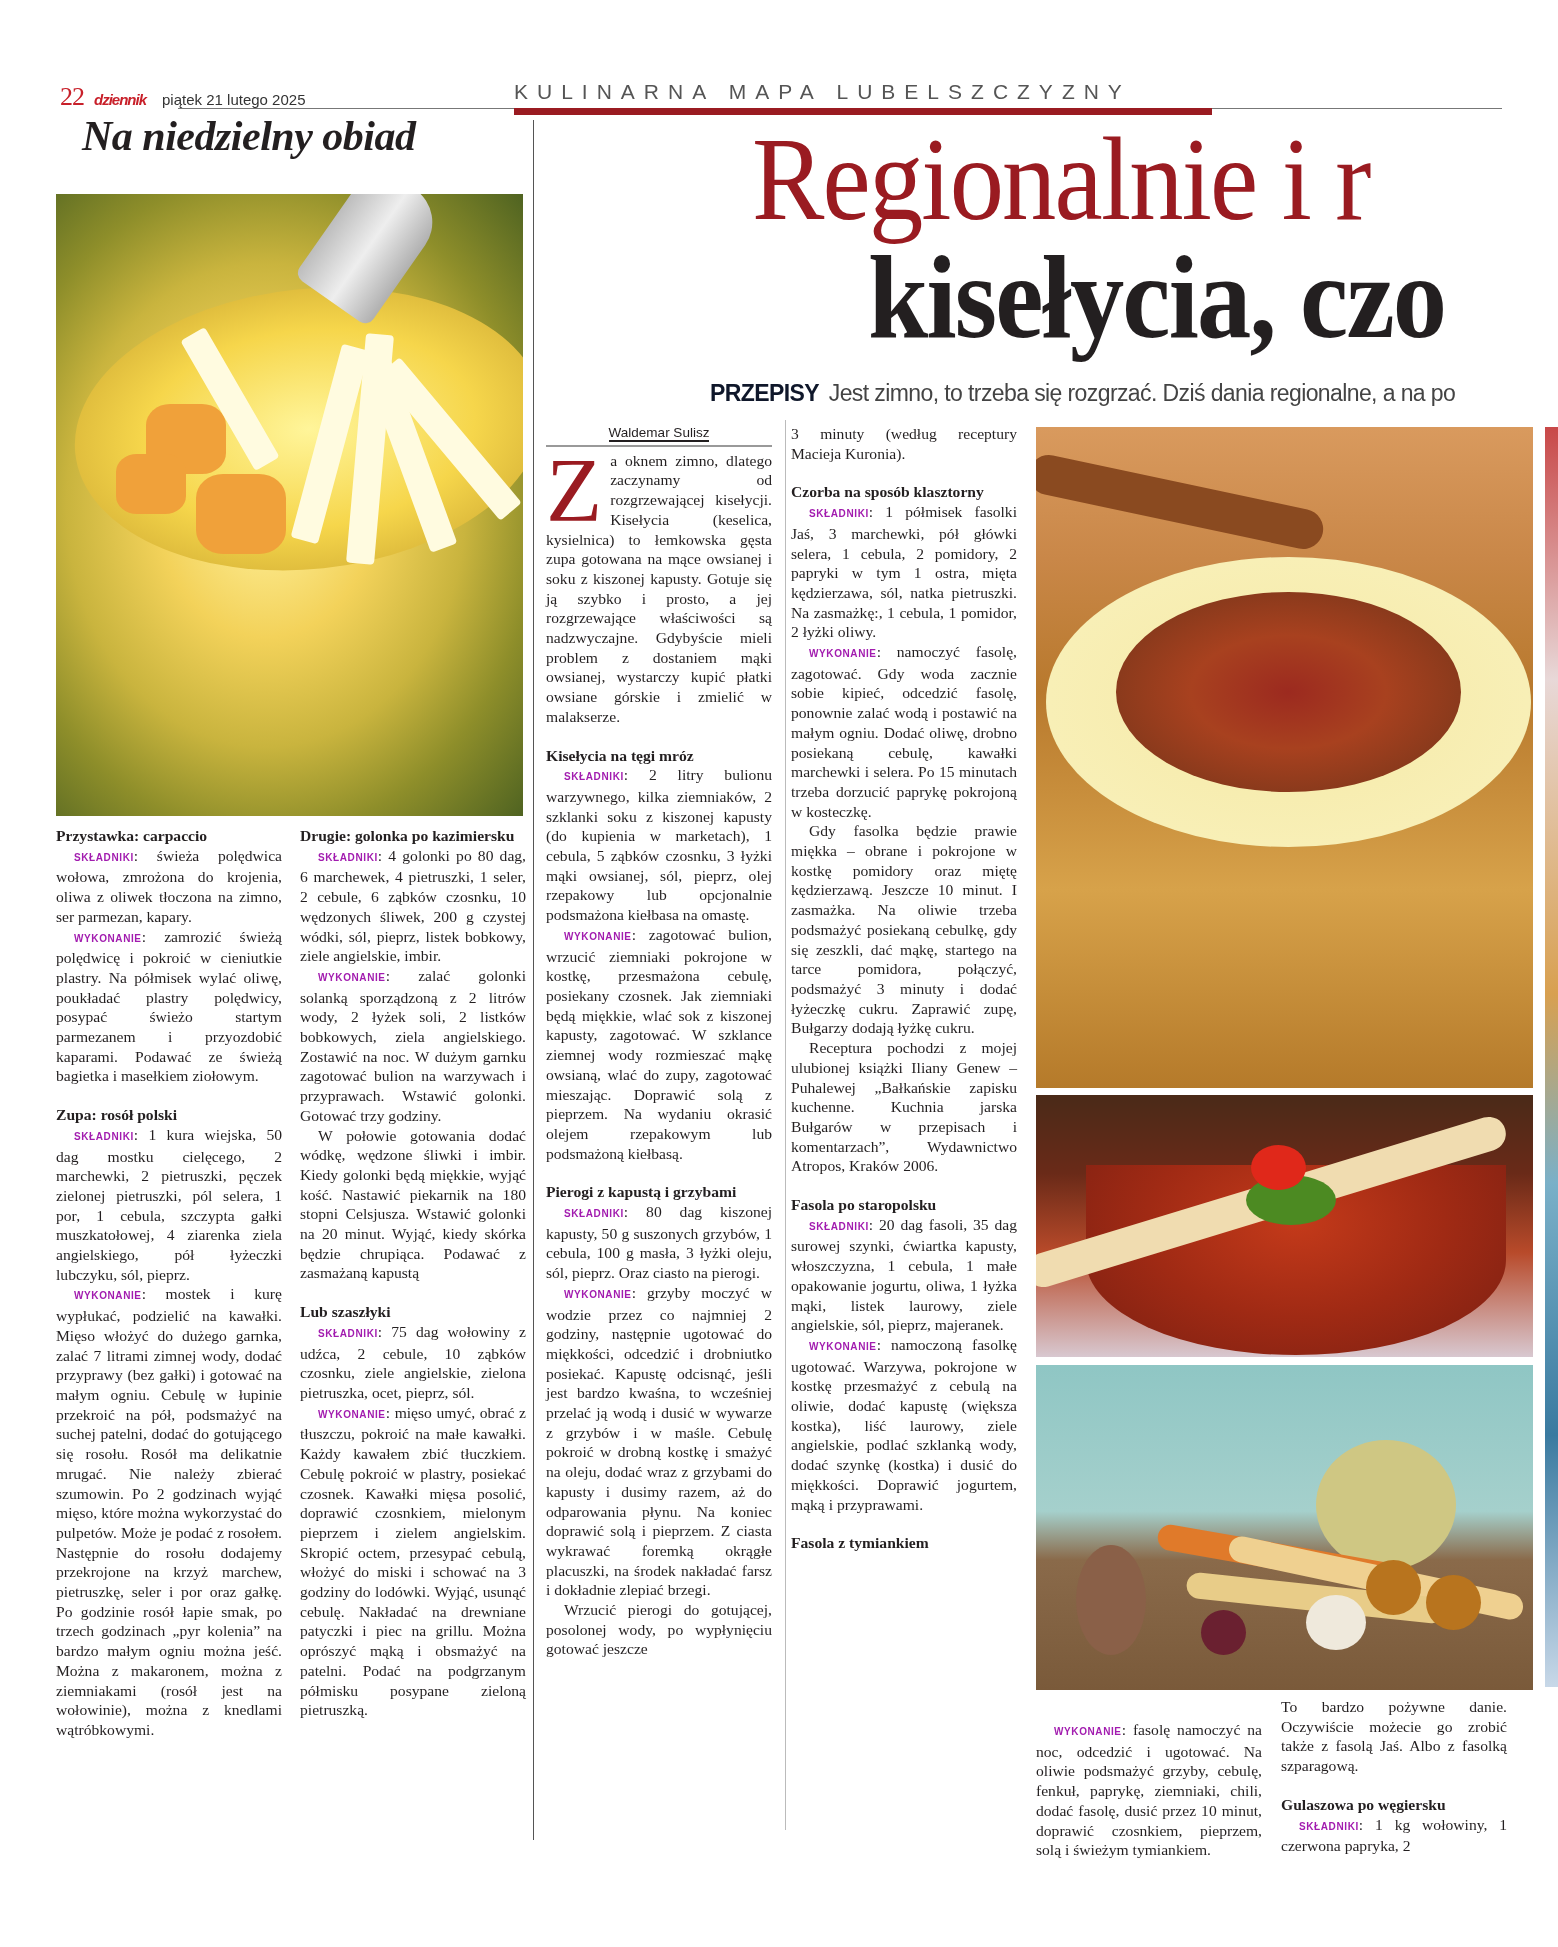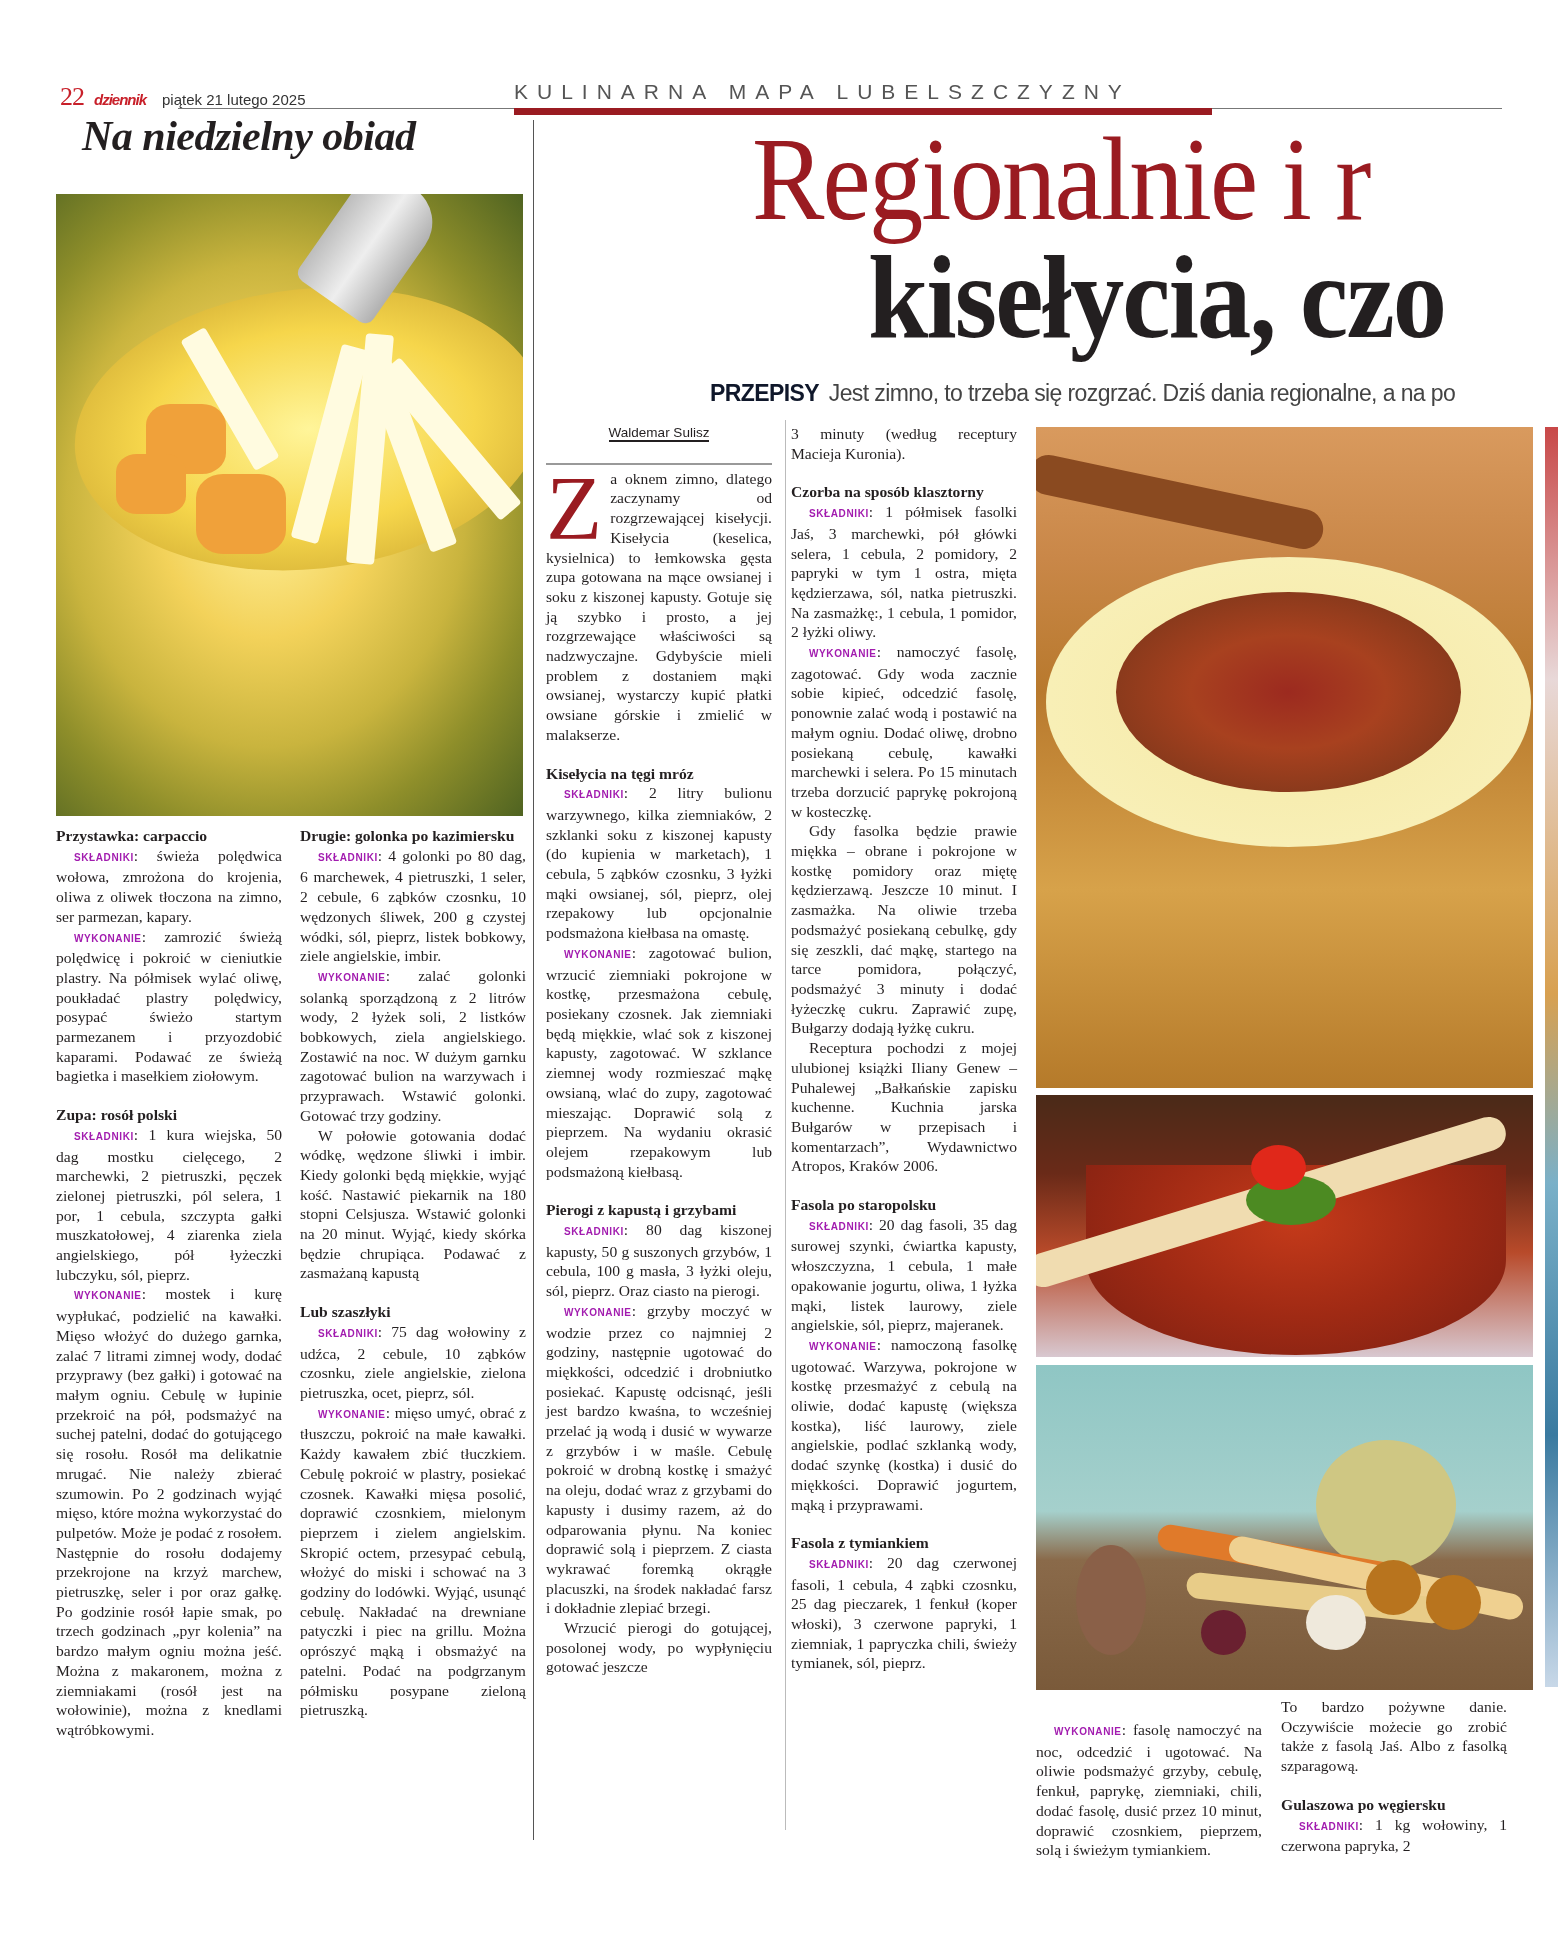--- a/index.html
+++ b/index.html
@@ -39,21 +39,21 @@
   .veg .carrot{position:absolute;height:26px;border-radius:13px;}
   .veg .onion{position:absolute;width:55px;height:55px;border-radius:50%;background:#b8741e;}
   .veg .garlic{position:absolute;width:60px;height:55px;border-radius:50%;background:#efe9dc;}
   .edge-photo{left:1545px;top:427px;width:13px;height:1260px;background:linear-gradient(180deg,#c84848 0%,#e8d8d8 20%,#d8a050 45%,#7ab0c8 60%,#3a7aa0 80%,#c8d8e8 100%);}
   .col{position:absolute;font-family:"Liberation Serif",serif;font-size:15.6px;line-height:19.7px;text-align:justify;hyphens:manual;color:#231f20;}
   .col p{margin:0;text-indent:18px;}
   .col p.noind{text-indent:0;}
   .col h3{font-family:"Liberation Serif",serif;font-size:15.6px;font-weight:bold;margin:0;line-height:19.7px;text-align:left;}
   .col .gap{height:19px;}
   .lbl-s{font-family:"Liberation Sans",sans-serif;font-weight:bold;color:#a21caf;letter-spacing:0.6px;font-size:10px;}
-  .byline{font-family:"Liberation Sans",sans-serif;font-size:13.5px;text-align:center;border-bottom:2px solid #999;padding-bottom:20px;margin-bottom:4px;}
+  .byline{font-family:"Liberation Sans",sans-serif;font-size:13.5px;text-align:center;border-bottom:2px solid #999;padding-bottom:2px;margin-bottom:4px;}
   .byline span{border-bottom:2px solid #231f20;}
   .dropcap{float:left;font-family:"Liberation Serif",serif;font-size:92px;line-height:74px;color:#9a1b21;margin:2px 8px 0 0;}
   .c1{left:56px;top:826px;width:226px;}
   .c2{left:300px;top:826px;width:226px;}
   .c3{left:546px;top:423px;width:226px;}
   .c4{left:791px;top:424px;width:226px;}
   .c5{left:1036px;top:1720px;width:226px;}
   .c6{left:1281px;top:1697px;width:226px;}
 </style>
 </head>
@@ -160,21 +160,20 @@
   <p><span class="lbl-s">SKŁADNIKI</span><span>: 1 półmisek fasolki Jaś, 3 marchewki, pół główki selera, 1 cebula, 2 pomidory, 2 papryki w tym 1 ostra, mięta kędzierzawa, sól, natka pietruszki. Na zasmażkę:, 1 cebula, 1 pomidor, 2 łyżki oliwy.</span></p>
   <p><span class="lbl-s">WYKONANIE</span><span>: namoczyć fasolę, zagotować. Gdy woda zacznie sobie kipieć, odcedzić fasolę, ponownie zalać wodą i postawić na małym ogniu. Dodać oliwę, drobno posiekaną cebulę, kawałki marchewki i selera. Po 15 minutach trzeba dorzucić paprykę pokrojoną w kosteczkę.</span></p>
   <p>Gdy fasolka będzie prawie miękka – obrane i pokrojone w kostkę pomidory oraz miętę kędzierzawą. Jeszcze 10 minut. I zasmażka. Na oliwie trzeba podsmażyć posiekaną cebulkę, gdy się zeszkli, dać mąkę, startego na tarce pomidora, połączyć, podsmażyć 3 minuty i dodać łyżeczkę cukru. Zaprawić zupę, Bułgarzy dodają łyżkę cukru.</p>
   <p>Receptura pochodzi z mojej ulubionej książki Iliany Genew – Puhalewej „Bałkańskie zapisku kuchenne. Kuchnia jarska Bułgarów w przepisach i komentarzach”, Wydawnictwo Atropos, Kraków 2006.</p>
   <div class="gap"></div>
   <h3>Fasola po staropolsku</h3>
   <p><span class="lbl-s">SKŁADNIKI</span><span>: 20 dag fasoli, 35 dag surowej szynki, ćwiartka kapusty, włoszczyzna, 1 cebula, 1 małe opakowanie jogurtu, oliwa, 1 łyżka mąki, listek laurowy, ziele angielskie, sól, pieprz, majeranek.</span></p>
   <p><span class="lbl-s">WYKONANIE</span><span>: namoczoną fasolkę ugotować. Warzywa, pokrojone w kostkę przesmażyć z cebulą na oliwie, dodać kapustę (większa kostka), liść laurowy, ziele angielskie, podlać szklanką wody, dodać szynkę (kostka) i dusić do miękkości. Doprawić jogurtem, mąką i przyprawami.</span></p>
   <div class="gap"></div>
   <h3>Fasola z tymiankiem</h3>
-  <p><span class="lbl-s">SKŁADNIKI</span><span>: 20 dag czerwonej fasoli, 1 cebula, 4 ząbki czosnku, 25 dag pieczarek, 1 fenkuł (koper włoski), 3 czerwone papryki, 1 ziemniak, 1 papryczka chili, świeży tymianek, sól, pieprz.</span></p>
 </div>
 
 <div class="col c5">
   <p><span class="lbl-s">WYKONANIE</span><span>: fasolę namoczyć na noc, odcedzić i ugotować. Na oliwie podsmażyć grzyby, cebulę, fenkuł, paprykę, ziemniaki, chili, dodać fasolę, dusić przez 10 minut, doprawić czosnkiem, pieprzem, solą i świeżym tymiankiem.</span></p>
 </div>
 
 <div class="col c6">
   <p class="noind">To bardzo pożywne danie. Oczywiście możecie go zrobić także z fasolą Jaś. Albo z fasolką szparagową.</p>
   <div class="gap"></div>
   <h3>Gulaszowa po węgiersku</h3>

